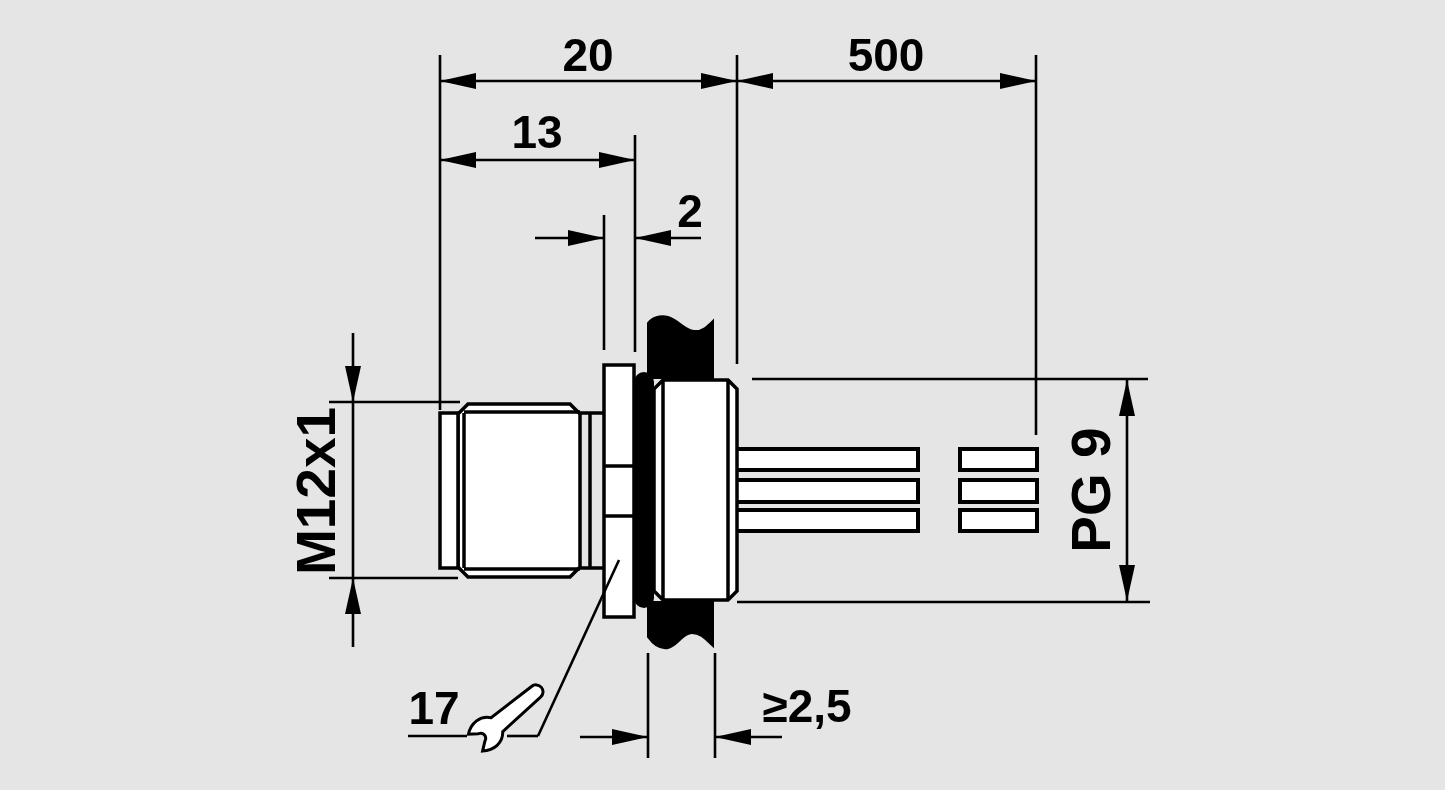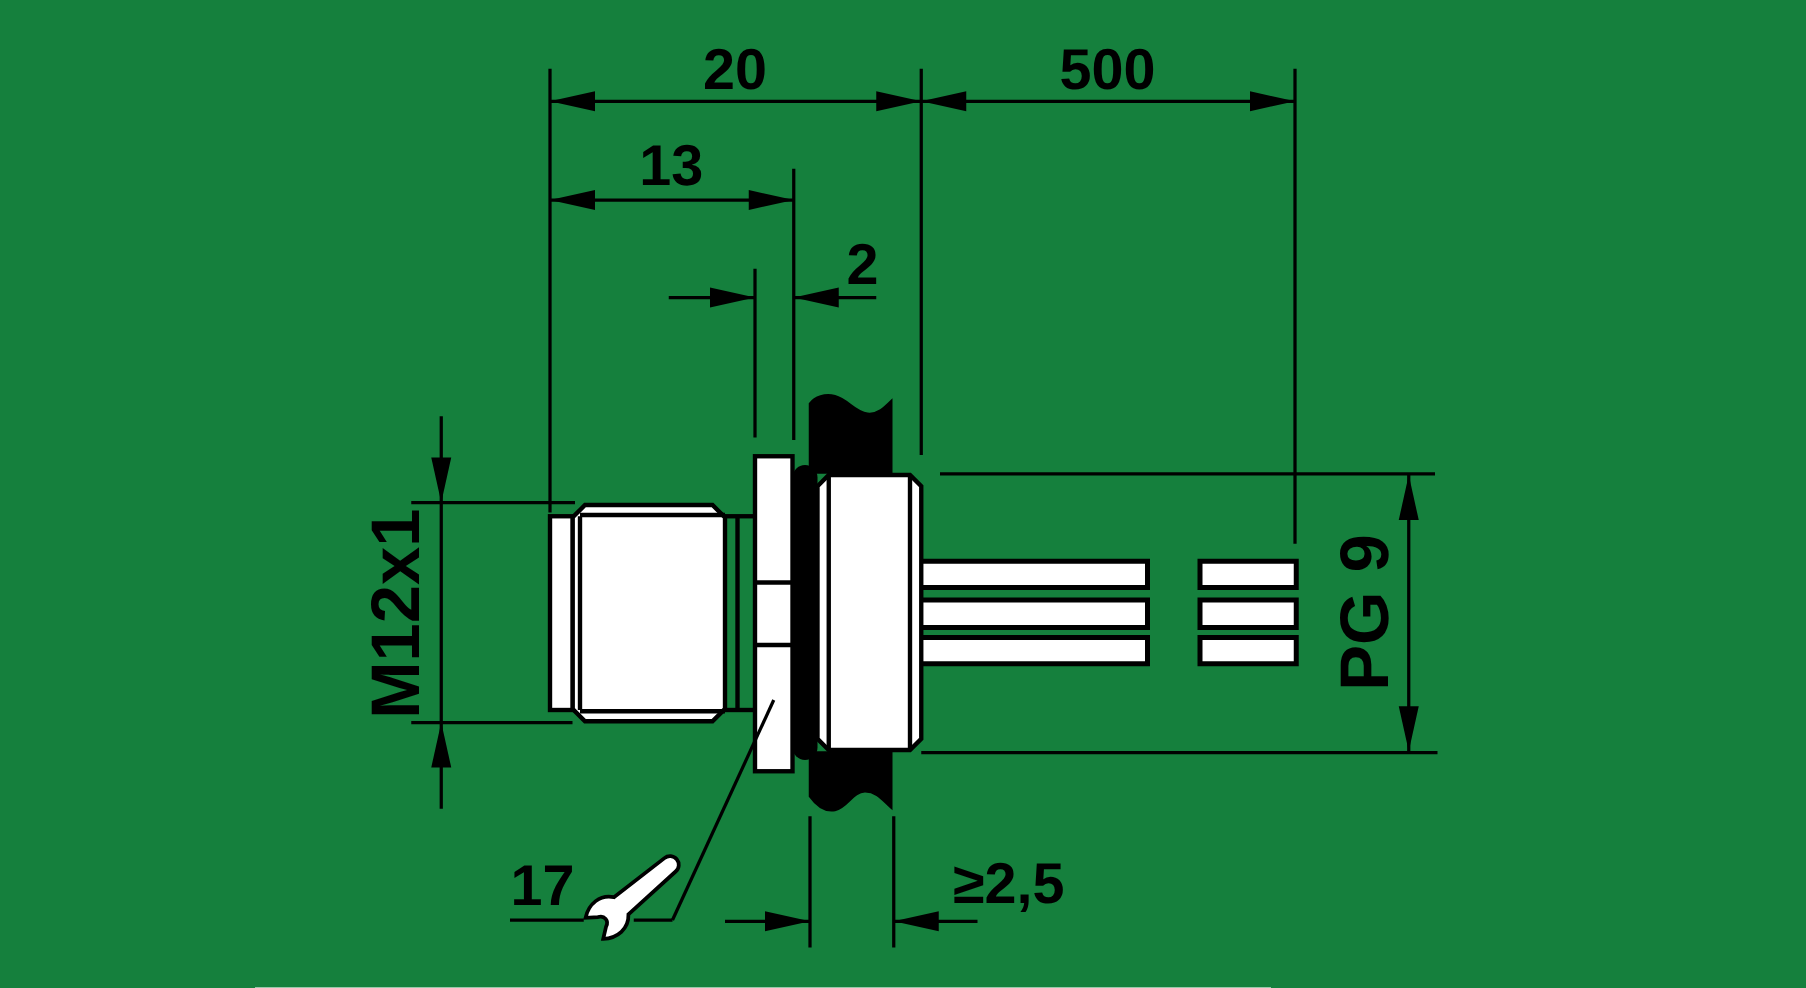--- a/index.html
+++ b/index.html
@@ -4,21 +4,21 @@
 <style>
   html, body {
     margin: 0;
     padding: 0;
     background: #ffffff;
   }
   .canvas-wrap {
     position: relative;
     width: 1445px;
     height: 790px;
-    background: #15803d;
+    background: #e5e5e5;
     overflow: hidden;
     font-family: "Liberation Sans", sans-serif;
   }
   svg { display: block; }
   .outline  { fill: #ffffff; stroke: #000000; stroke-width: 3.5; stroke-linejoin: miter; }
   .thinline { fill: none;    stroke: #000000; stroke-width: 2.6; }
   .partline { fill: none;    stroke: #000000; stroke-width: 3.5; }
   .wire     { fill: #ffffff; stroke: #000000; stroke-width: 4;   }
   .solid    { fill: #000000; stroke: none; }
   .solidln  { fill: #000000; stroke: #000000; stroke-width: 2; }

